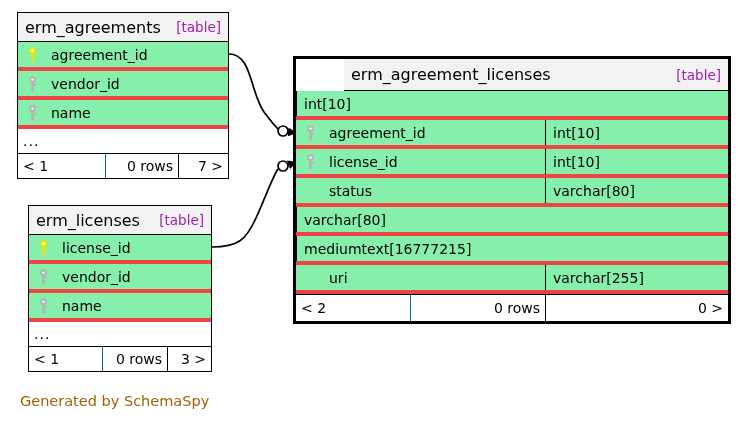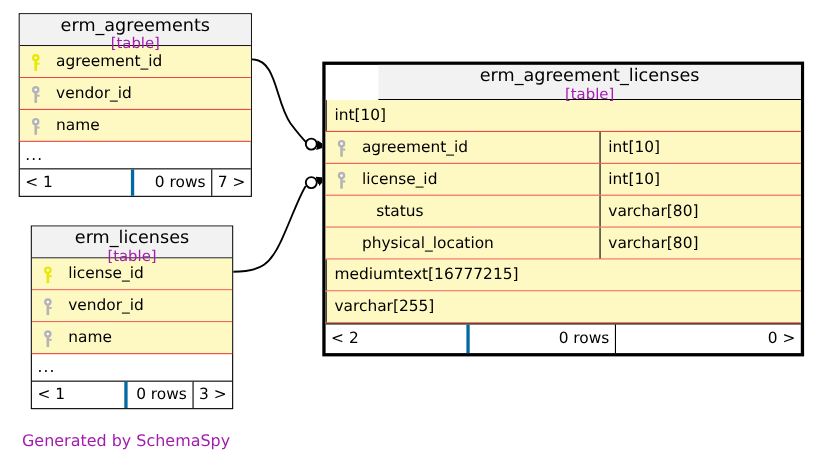--- a/index.html
+++ b/index.html
@@ -35,36 +35,35 @@
 
   .entity-title {
     display: flex;
     align-items: center;
     justify-content: space-between;
     background: #f2f2f2;
     border-bottom: 1px solid #000000;
     box-sizing: border-box;
     padding: 0 7px;
     height: 29px;
-    flex-direction: column;
   }
   .entity.focal .entity-title { height: 32px; margin-left: 48px; }
   .entity-kind {
     font-size: 13.5px;
     color: #a21caf;
     white-space: nowrap;
   }
 
   .col-row {
     display: flex;
     align-items: center;
-    border-bottom: 1px solid #ef4444;
+    border-bottom: 4px solid #ef4444;
     box-sizing: border-box;
     height: 29px;
-    background: #fef9c3;
+    background: #86efac;
     text-align: center;
   }
   .col-row:last-of-type { border-bottom: none; }
 
   .col-name-cell {
     display: flex;
     align-items: center;
     flex: 0 0 auto;
     box-sizing: border-box;
     height: 100%;
@@ -116,21 +115,21 @@
   .entity.focal .entity-footer { height: 27px; }
   .foot-cell {
     display: flex;
     align-items: center;
     box-sizing: border-box;
     height: 100%;
     padding: 0 5px;
     white-space: nowrap;
   }
   .foot-left   { justify-content: flex-start; }
-  .foot-mid    { justify-content: flex-end; border-left: 3px solid #0369a1; margin-left: 14px; }
+  .foot-mid    { justify-content: flex-end; border-left: 1px solid #0369a1; }
   .foot-right  { justify-content: flex-end; border-left: 1px solid #000000; }
 
   
   .key-icon { position: absolute; left: 3px; top: 1px; }
 
   
   #connectors {
     position: absolute;
     left: 0; top: 0;
     width: 747px;
@@ -138,21 +137,21 @@
     z-index: 2;
     pointer-events: none;
   }
 
   
   .credit {
     position: absolute;
     left: 20px;
     top: 393px;
     font-size: 14.5px;
-    color: #a21caf;
+    color: #a16207;
     white-space: nowrap;
   }
 </style>
 </head>
 <body>
 
 <div id="diagram">
 
   <svg id="connectors" viewBox="0 0 747 424" width="747" height="424">
     <defs>
@@ -322,40 +321,40 @@
             <rect x="4.3" y="5.5" width="2.4" height="10" fill="#b4b4b4"></rect>
             <rect x="6.7" y="8.0" width="2.2" height="1.9" fill="#b4b4b4"></rect>
           </svg>
         </span>
         <span class="col-label">license_id</span>
       </div>
       <div class="col-type-cell">int[10]</div>
     </div>
 
     <div class="col-row">
-      <div class="col-name-cell" style="width:249px;gap:13px;">
+      <div class="col-name-cell" style="width:249px;">
         <span class="key-slot"></span>
         <span class="col-label">status</span>
       </div>
       <div class="col-type-cell">varchar[80]</div>
     </div>
 
     <div class="col-row">
+      <div class="col-type-cell">varchar[80]</div>
+    </div>
+
+    <div class="col-row">
+      <div class="col-type-cell">mediumtext[16777215]</div>
+    </div>
+
+    <div class="col-row">
       <div class="col-name-cell" style="width:249px;">
         <span class="key-slot"></span>
-        <span class="col-label">physical_location</span>
-      </div>
-      <div class="col-type-cell">varchar[80]</div>
-    </div>
-
-    <div class="col-row">
-      <div class="col-type-cell">mediumtext[16777215]</div>
-    </div>
-
-    <div class="col-row">
+        <span class="col-label">uri</span>
+      </div>
       <div class="col-type-cell">varchar[255]</div>
     </div>
 
     <div class="entity-footer" style="border-top:1px solid #000000;">
       <div class="foot-cell foot-left" style="width:114px;">&lt; 2</div>
       <div class="foot-cell foot-mid" style="width:135px;">0 rows</div>
       <div class="foot-cell foot-right" style="flex:1;">0 &gt;</div>
     </div>
   </div>
 

